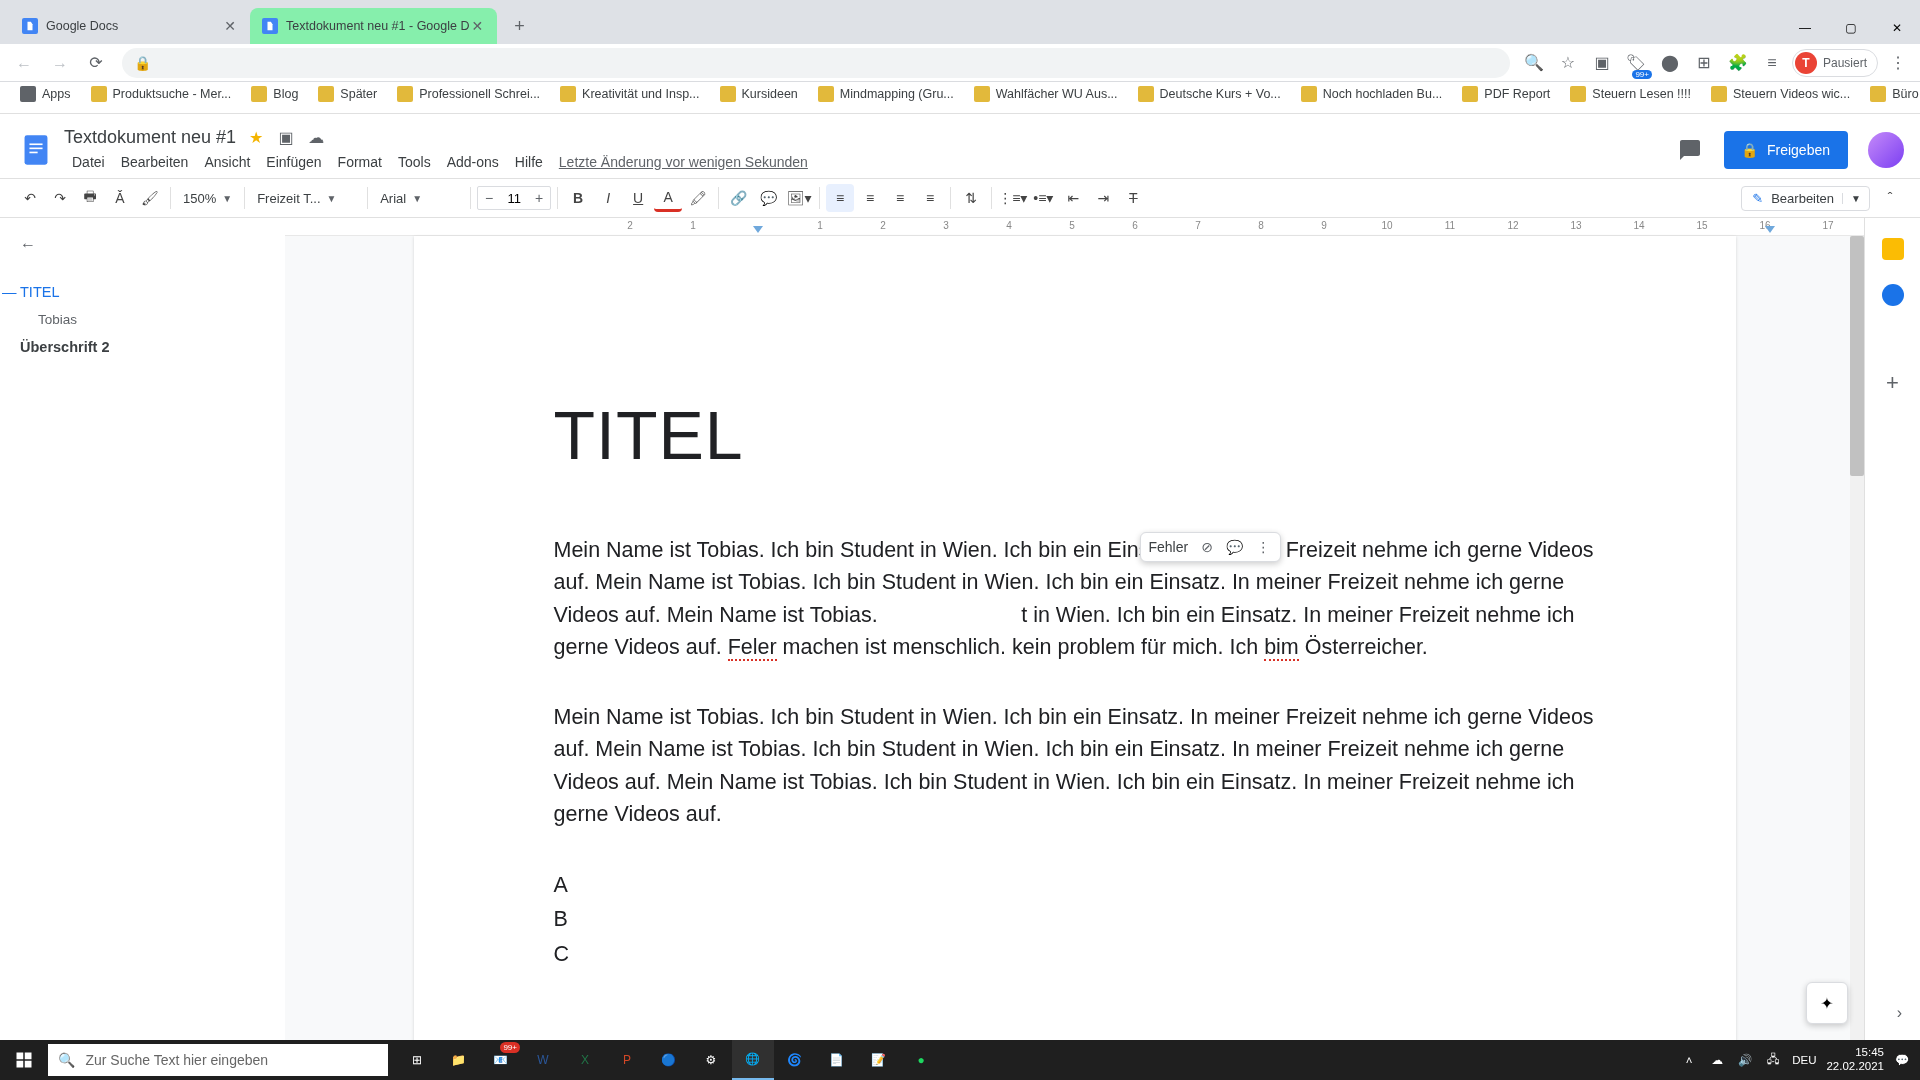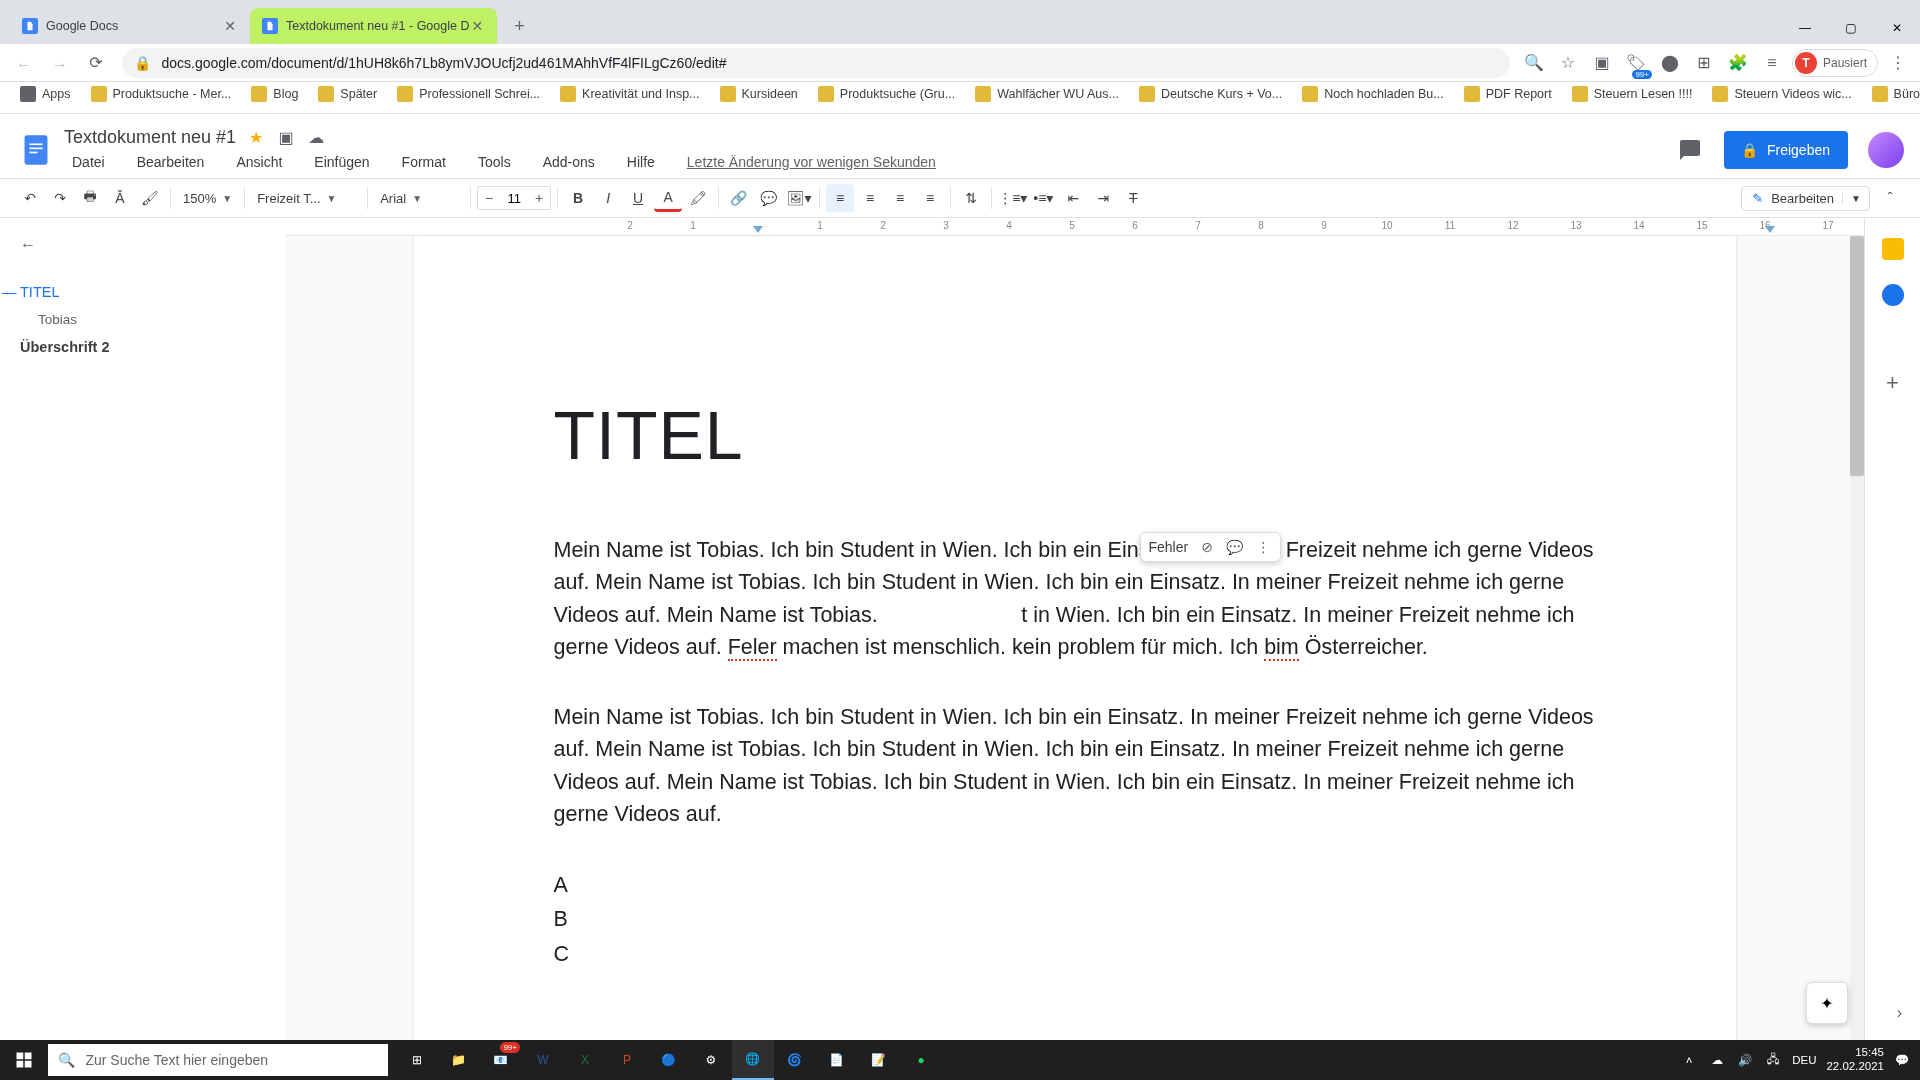--- a/index.html
+++ b/index.html
@@ -1,21 +1,21 @@
 <!DOCTYPE html>
 <html><head>
 <meta charset="utf-8">
 <style>
 * { margin:0; padding:0; box-sizing:border-box; font-family:"Segoe UI",Arial,sans-serif; }
 body { width:1920px; height:1080px; overflow:hidden; background:#fff; display:flex; flex-direction:column; }
 
 
 .browser-tabs { height:44px; background:#dee1e6; display:flex; align-items:flex-end; padding-left:10px; }
 .tab { height:36px; min-width:240px; display:flex; align-items:center; padding:0 12px; font-size:12.5px; color:#3c4043; position:relative; border-radius:8px 8px 0 0; }
-.tab.active { background:#bef264; }
+.tab.active { background:#86efac; }
 .tab .favicon { width:16px; height:16px; background:#4285f4; margin-right:8px; border-radius:2px; display:flex; align-items:center; justify-content:center; }
 .tab .favicon svg { width:10px; height:10px; fill:#fff; }
 .tab .close { margin-left:auto; width:16px; height:16px; display:flex; align-items:center; justify-content:center; color:#5f6368; font-size:14px; }
 .new-tab { width:28px; height:28px; display:flex; align-items:center; justify-content:center; color:#5f6368; font-size:18px; margin-left:8px; margin-bottom:4px; }
 .win-controls { margin-left:auto; display:flex; }
 .win-btn { width:46px; height:32px; display:flex; align-items:center; justify-content:center; color:#000; font-size:12px; }
 
 .addr-bar { height:38px; background:#fff; display:flex; align-items:center; padding:0 8px; gap:4px; border-bottom:1px solid #dadce0; }
 .nav-btn { width:32px; height:32px; display:flex; align-items:center; justify-content:center; color:#5f6368; border-radius:50%; }
 .nav-btn.dis { color:#bdc1c6; }
@@ -33,21 +33,21 @@
 
 
 .docs-header { height:64px; display:flex; align-items:center; padding:8px 16px 0 16px; gap:8px; }
 .docs-logo { width:40px; height:40px; display:flex; align-items:center; justify-content:center; }
 .docs-logo svg { width:36px; height:36px; }
 .docs-title-area { flex:1; display:flex; flex-direction:column; gap:2px; }
 .title-row { display:flex; align-items:center; gap:10px; }
 .doc-title { font-size:18px; color:#3c4043; }
 .title-ic { width:20px; height:20px; display:flex; align-items:center; justify-content:center; color:#5f6368; }
 .star { color:#f4b400; }
-.menus { display:flex; gap:16px; font-size:14px; color:#3c4043; }
+.menus { display:flex; gap:0; font-size:14px; color:#3c4043; }
 .menu-item { padding:4px 8px; border-radius:4px; }
 .last-edit { color:#5f6368; text-decoration:underline; padding:4px 8px; }
 .header-right { display:flex; align-items:center; gap:14px; }
 .comment-btn { width:40px; height:40px; display:flex; align-items:center; justify-content:center; color:#5f6368; }
 .share-btn { background:#1a73e8; color:#fff; border-radius:4px; padding:0 18px; height:38px; display:flex; align-items:center; gap:8px; font-size:14px; font-weight:500; }
 .avatar { width:36px; height:36px; border-radius:50%; background:linear-gradient(135deg,#c58af9,#7b3ff2); margin-left:6px; }
 
 
 .toolbar { height:40px; border-top:1px solid #e0e0e0; border-bottom:1px solid #e0e0e0; display:flex; align-items:center; padding:0 16px; gap:2px; }
 .tbtn { min-width:28px; height:28px; display:flex; align-items:center; justify-content:center; color:#444; border-radius:4px; font-size:14px; }
@@ -133,21 +133,20 @@
     <div class="win-btn">✕</div>
   </div>
 </div>
 
 <div class="addr-bar">
   <div class="nav-btn dis">←</div>
   <div class="nav-btn dis">→</div>
   <div class="nav-btn">⟳</div>
   <div class="addr-input">
     <span class="lock">🔒</span>
-    <span>docs.google.com/document/d/1hUH8k6h7Lb8ymVJOUcfj2ud461MAhhVfF4lFILgCz60/edit#</span>
   </div>
   <div class="right-icons">
     <div class="ricon">🔍</div>
     <div class="ricon">☆</div>
     <div class="ricon">▣</div>
     <div class="ricon">🏷<span class="ext-badge">99+</span></div>
     <div class="ricon">⬤</div>
     <div class="ricon">⊞</div>
     <div class="ricon">🧩</div>
     <div class="ricon">≡</div>
@@ -183,21 +182,21 @@
   <div class="bm">
       <span class="bicon" style="background:#e2b93b"></span>
       <span>Kreativität und Insp...</span>
     </div>
   <div class="bm">
       <span class="bicon" style="background:#e2b93b"></span>
       <span>Kursideen</span>
     </div>
   <div class="bm">
       <span class="bicon" style="background:#e2b93b"></span>
-      <span>Produktsuche  (Gru...</span>
+      <span>Mindmapping  (Gru...</span>
     </div>
   <div class="bm">
       <span class="bicon" style="background:#e2b93b"></span>
       <span>Wahlfächer WU Aus...</span>
     </div>
   <div class="bm">
       <span class="bicon" style="background:#e2b93b"></span>
       <span>Deutsche Kurs + Vo...</span>
     </div>
   <div class="bm">

